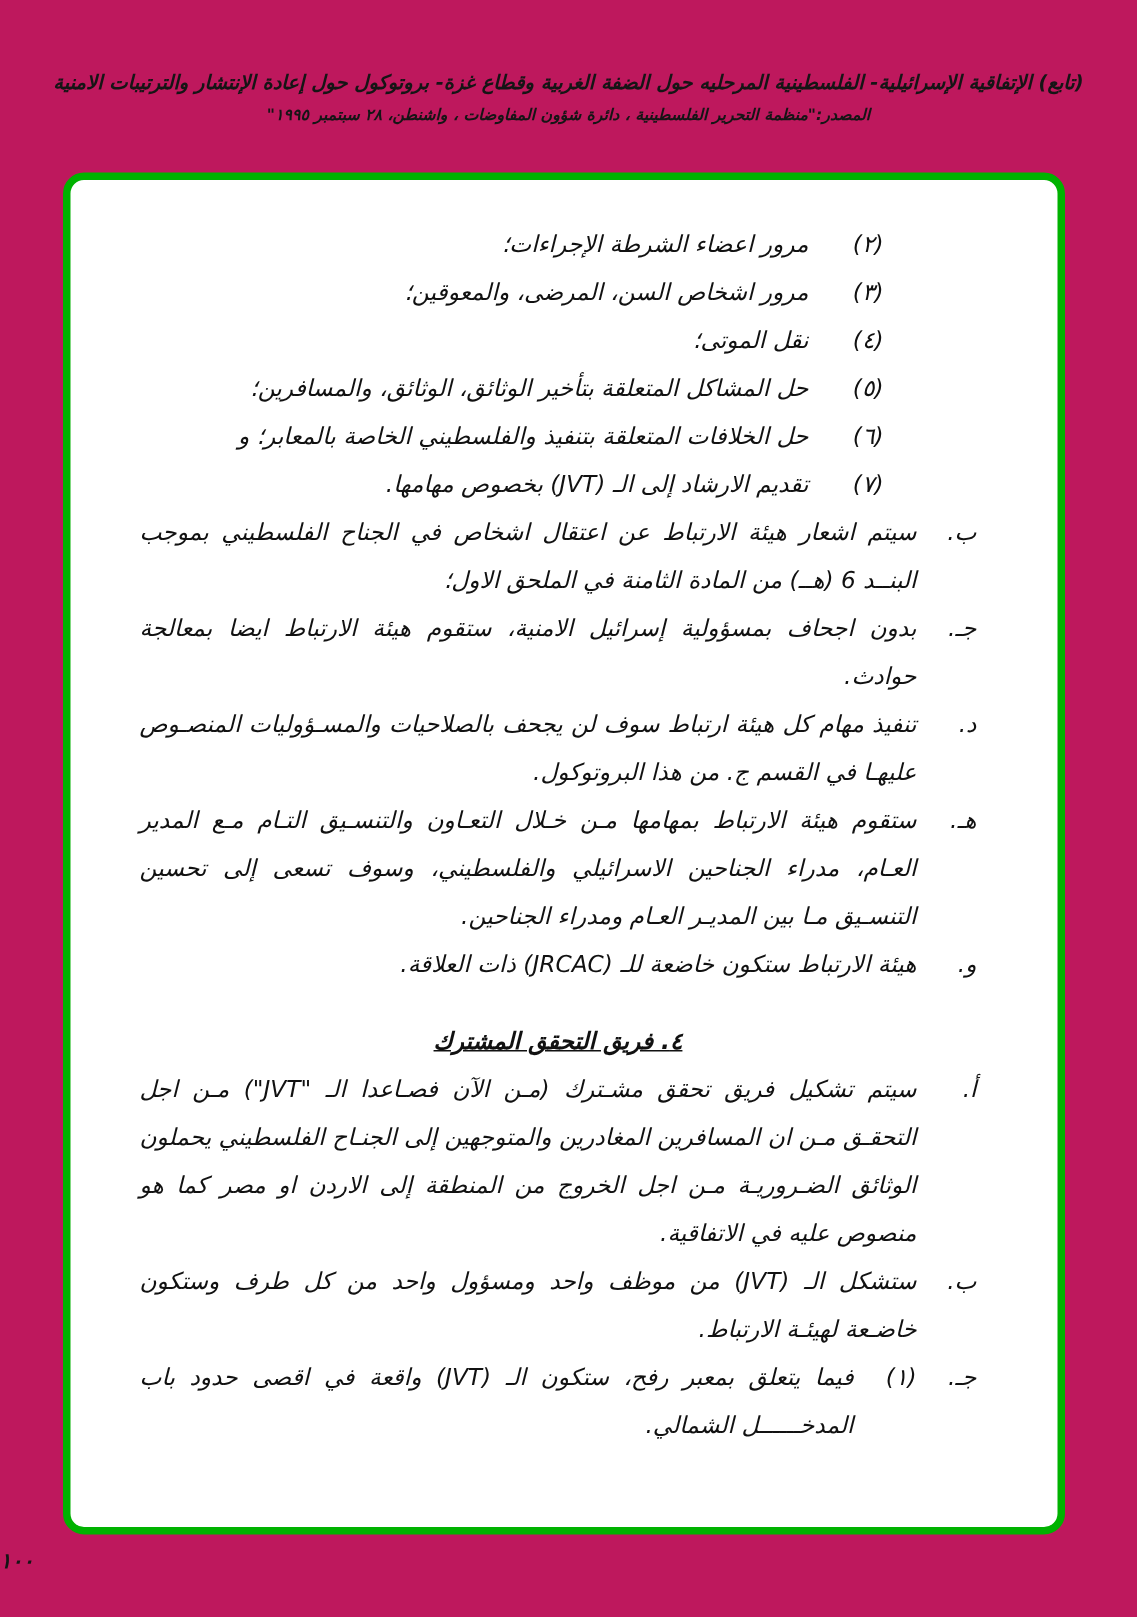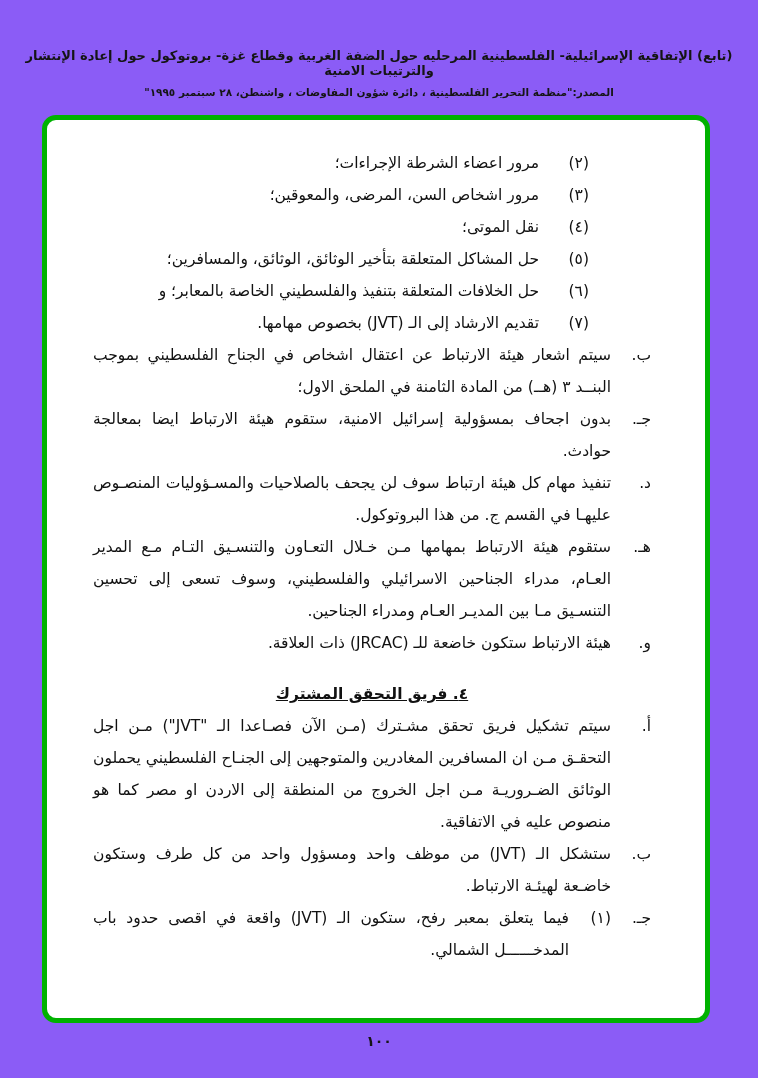--- a/index.html
+++ b/index.html
@@ -3,21 +3,21 @@
 <meta charset="utf-8">
 <style>
   * { box-sizing: border-box; }
   html, body { margin: 0; padding: 0; }
   body {
     width: 758px; height: 1078px;
     background: #ffffff;
     font-family: "DejaVu Sans", sans-serif;
     color: #151515;
   }
-  .page { position: relative; width: 758px; height: 1078px; overflow: hidden; background: #8b5cf6; }
+  .page { position: relative; width: 758px; height: 1078px; overflow: hidden; background: #be185d; font-style: italic; }
 
   
   .hdr { position: absolute; top: 48px; left: 0; right: 0; text-align: center; direction: rtl; }
   .hdr-title { font-size: 13px; font-weight: bold; letter-spacing: 0; }
   .hdr-source { font-size: 10.5px; font-weight: bold; margin-top: 8px; }
 
   
   .frame {
     position: absolute;
     left: 42px; top: 115px;
@@ -50,21 +50,20 @@
     font-weight: bold;
     text-decoration: underline;
     margin-top: 19px;
     text-align: center;
   }
 
   
   .pagenum {
     position: absolute;
     top: 1033px; left: 0; right: 0;
-    text-align: center;
     font-weight: bold;
     font-size: 14px;
   }
 </style>
 </head>
 <body>
 
 <div class="page">
 
   <header class="hdr">
@@ -97,21 +96,21 @@
           <span class="text">حل الخلافات المتعلقة بتنفيذ والفلسطيني الخاصة بالمعابر؛ و</span>
         </div>
         <div class="num-item">
           <span class="marker">(٧)</span>
           <span class="text">تقديم الارشاد إلى الـ (JVT) بخصوص مهامها.</span>
         </div>
       </div>
 
       <div class="let-item">
         <span class="marker">ب.</span>
-        <span class="text">سيتم اشعار هيئة الارتباط عن اعتقال اشخاص في الجناح الفلسطيني بموجب البنــد ٣ (هــ) من المادة الثامنة في الملحق الاول؛</span>
+        <span class="text">سيتم اشعار هيئة الارتباط عن اعتقال اشخاص في الجناح الفلسطيني بموجب البنــد 6 (هــ) من المادة الثامنة في الملحق الاول؛</span>
       </div>
       <div class="let-item">
         <span class="marker">جـ.</span>
         <span class="text">بدون اجحاف بمسؤولية إسرائيل الامنية، ستقوم هيئة الارتباط ايضا بمعالجة حوادث.</span>
       </div>
       <div class="let-item">
         <span class="marker">د.</span>
         <span class="text">تنفيذ مهام كل هيئة ارتباط سوف لن يجحف بالصلاحيات والمسـؤوليات المنصـوص عليهـا في القسم ج. من هذا البروتوكول.</span>
       </div>
       <div class="let-item">

